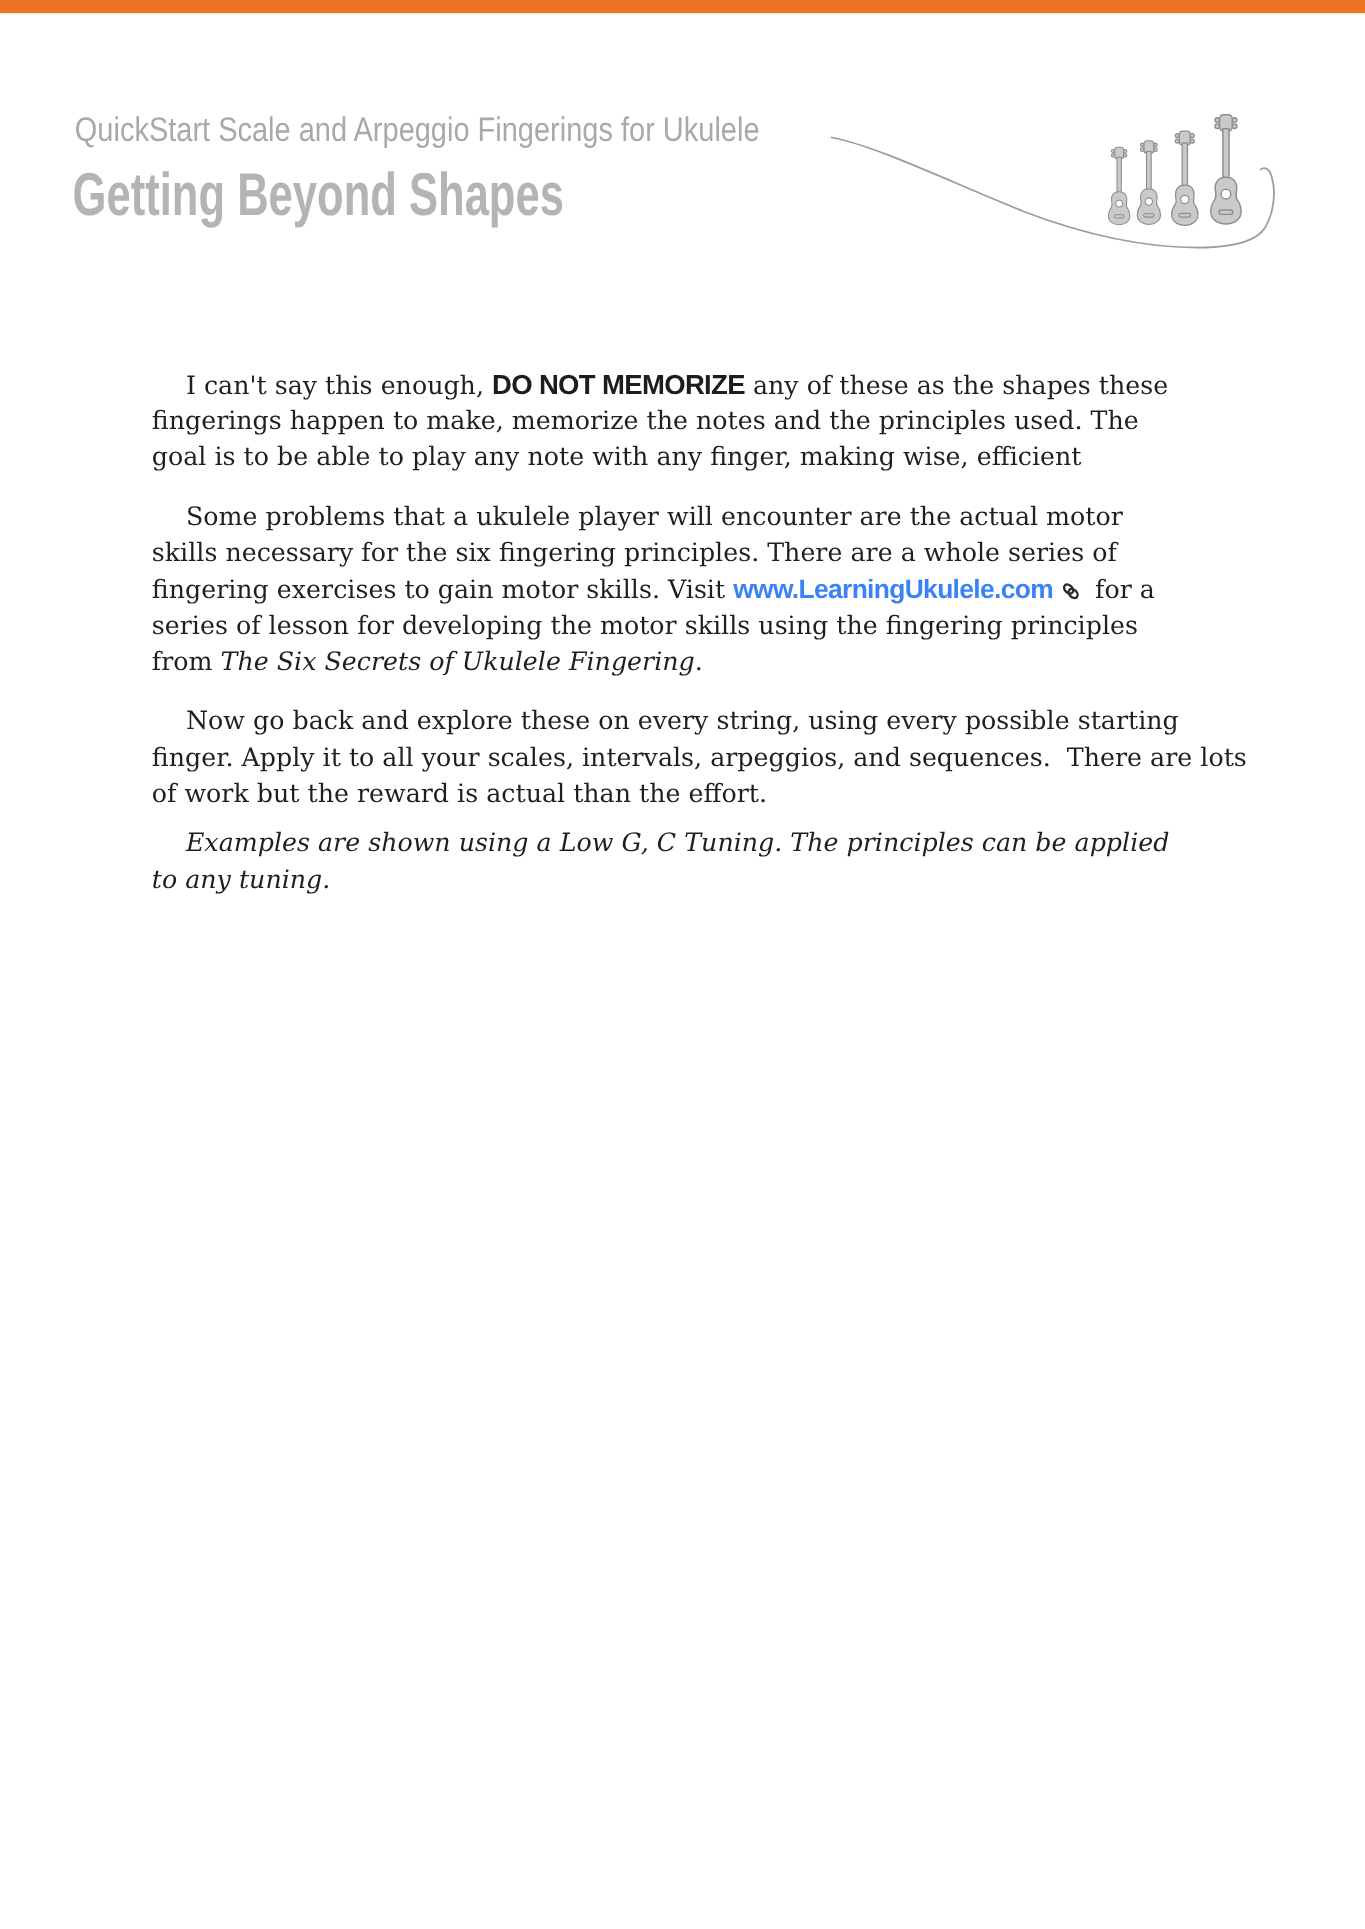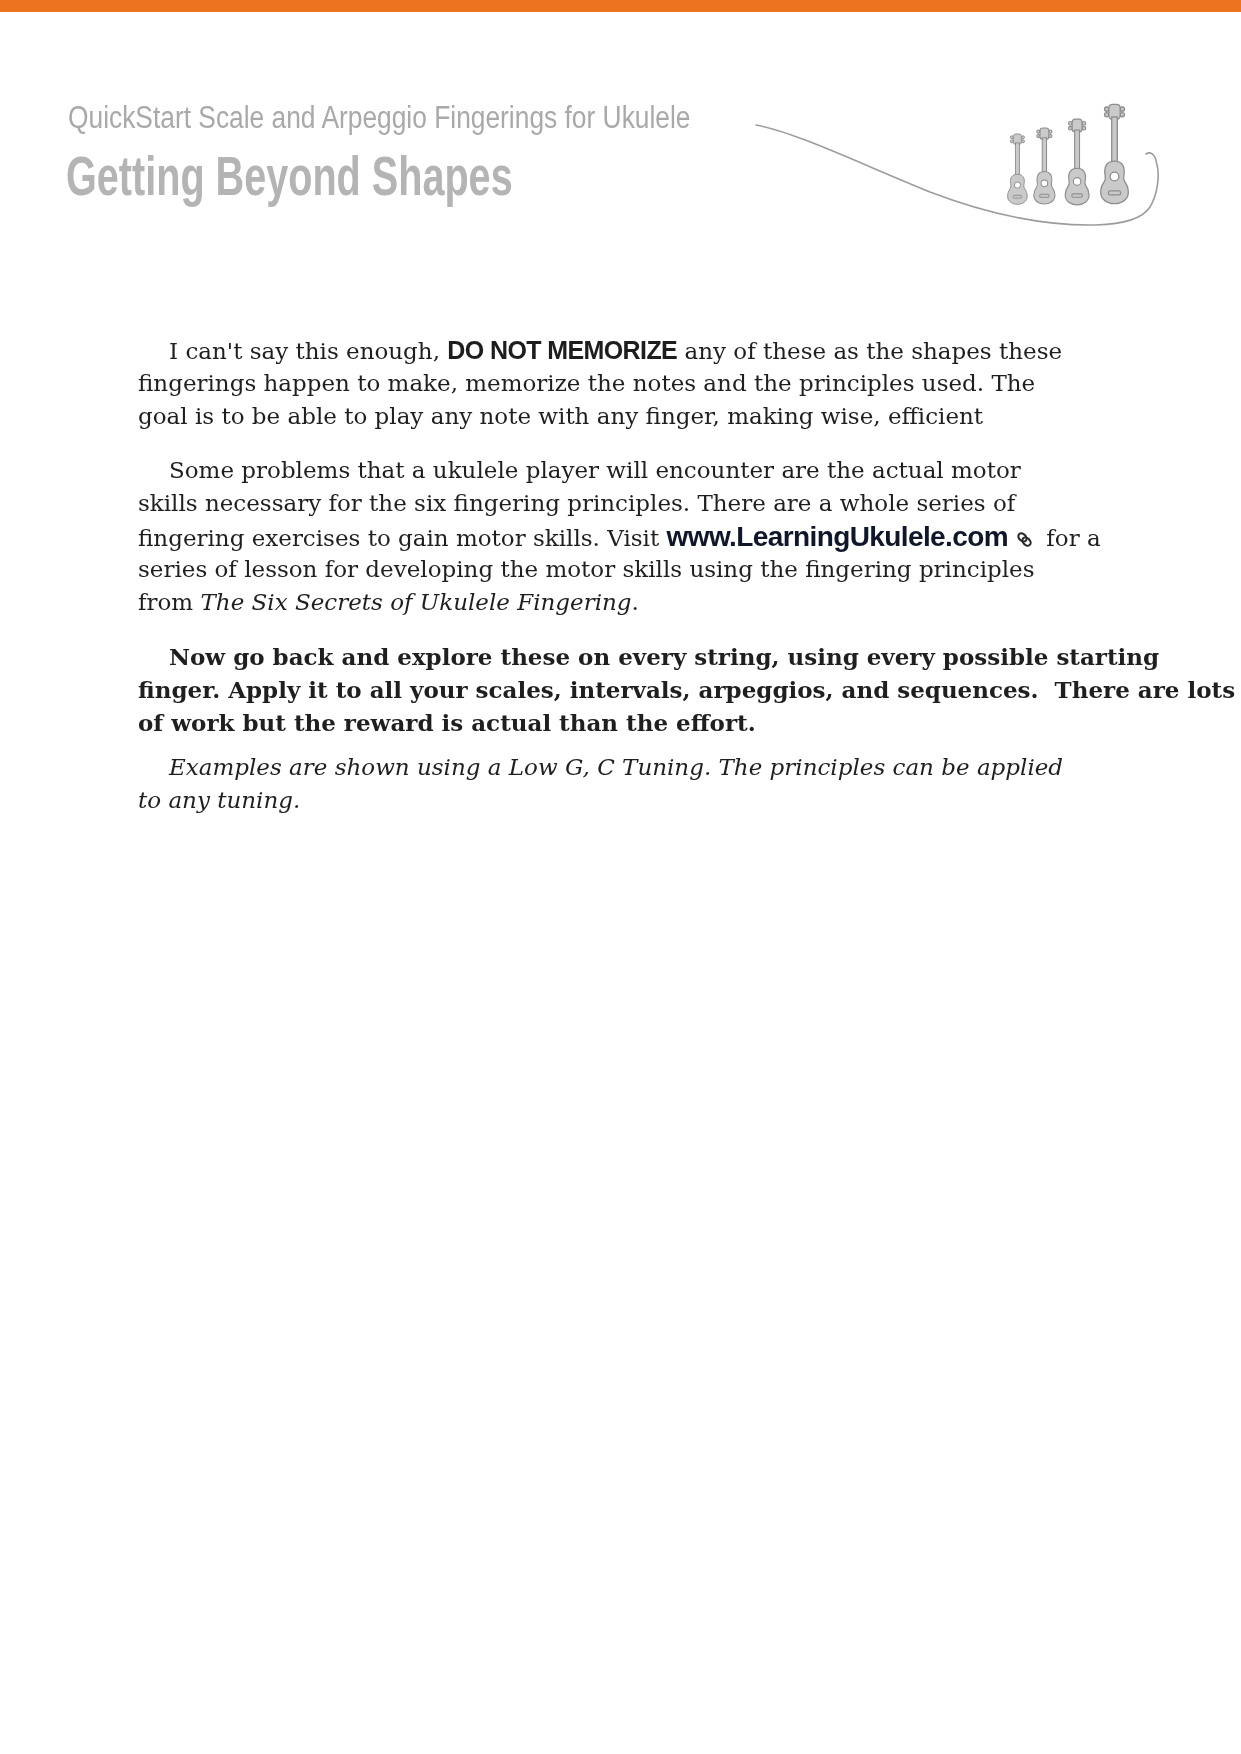--- a/index.html
+++ b/index.html
@@ -15,28 +15,28 @@
             font-family:"Liberation Sans", sans-serif; font-size:55px; font-weight:bold;
             color:#b4b4b4; white-space:nowrap; transform:scaleX(0.72); transform-origin:0 0; }
 
   .deco { position:absolute; left:700px; top:92px; }
   .uf { fill:#cacaca; stroke:#8d8d8d; stroke-width:1.5; }
   .swoosh { fill:none; stroke:#9c9c9c; stroke-width:1.6; stroke-linecap:round; }
 
   .bodytext { position:absolute; left:138px; top:297px; width:990px;
               font-size:23px; color:#1f1f1f;margin-top:37px; }
   .para { margin:0 0 21px 0; padding:0; }
-  .para.gap-sm { margin-bottom:12px;font-weight:bold; }
+  .para.gap-sm { margin-bottom:12px; }
   .para.last { margin-bottom:0; }
   .line { display:block; height:33px; line-height:33px; white-space:pre; }
   .indent { padding-left:31px; }
   .cond { font-family:"Liberation Sans", sans-serif; font-weight:bold; font-size:25px;
           letter-spacing:-0.6px; color:#1d1d1d; }
-  .url  { font-family:"Liberation Sans", sans-serif; font-weight:bold; font-size:28px;
-          letter-spacing:-0.6px; color:#0f172a; cursor:pointer; }
+  .url  { font-family:"Liberation Sans", sans-serif; font-weight:bold; font-size:24px;
+          letter-spacing:-0.6px; color:#3b82f6; cursor:pointer; }
   .it { font-style:italic; }
   .linkicon { display:inline-block; vertical-align:-3px; margin:0 5px 0 7px; }
 
   .foot-label { position:absolute; left:75px; top:1652px;
                 font-family:"Liberation Sans", sans-serif; font-weight:normal; font-size:27px;
                 color:#8f8f8f; letter-spacing:0.4px; white-space:nowrap; }
   .foot-label .sep { padding:0 6px; color:#9a9a9a; }
   .rule { position:absolute; left:75px; top:1685px; width:998px; height:3px; background:#7b7b7b; }
   .flourish { position:absolute; left:1058px; top:1648px; }
 </style>

